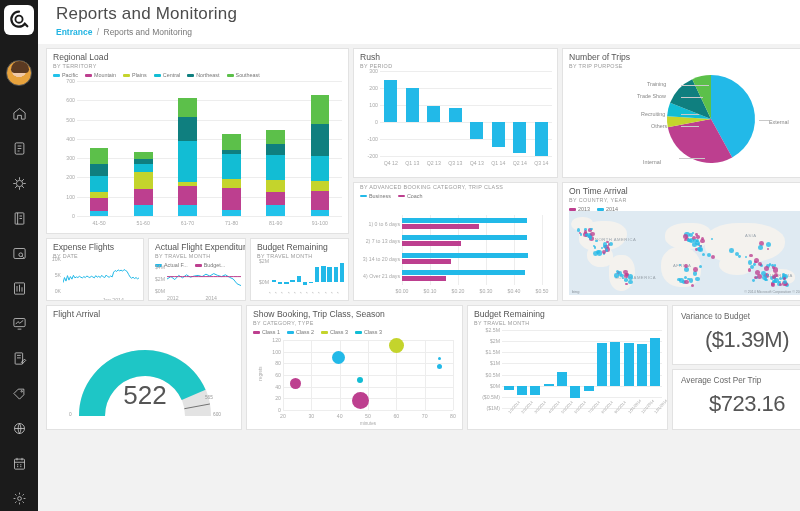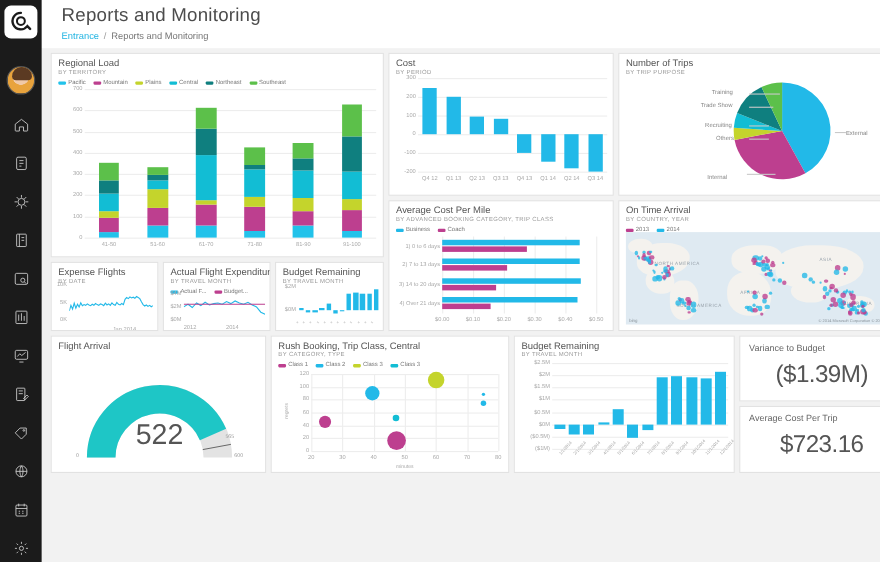--- a/index.html
+++ b/index.html
@@ -34,21 +34,21 @@
   }
   .navlist { margin-top:16px; display:flex; flex-direction:column; gap:13px; align-items:center; }
   .navitem { width:22px;height:22px;display:flex;align-items:center;justify-content:center;cursor:pointer; }
   .navitem svg { width:15px;height:15px; stroke:#d8d8d8; fill:none; stroke-width:1.2; }
 
   
   .main { flex:1; display:flex; flex-direction:column; min-width:0; }
   .header { height:44px; background:#fff; padding:4px 0 0 18px; }
   .page-title { font-size:17px; color:#4c4c4c; font-weight:400; letter-spacing:.2px; }
   .breadcrumb { margin-top:3px; font-size:8.5px; color:#777; }
-  .breadcrumb .crumb-link { color:#21b4e2; }
+  .breadcrumb .crumb-link { color:#21b4e2;font-weight:bold; }
   .breadcrumb .sep { color:#999; margin:0 2px; }
 
   .canvas { flex:1; background:#f2f2f2; padding:4px 8px 8px 8px; position:relative; }
 
   
   .tile { background:#fff; border:1px solid #e2e2e2; position:absolute; overflow:hidden; }
   .t-title { font-size:8.6px; color:#555; padding:4px 0 0 6px; line-height:1.1; white-space:nowrap; }
   .t-sub { font-size:5.4px; color:#9a9a9a; padding:1px 0 0 6px; letter-spacing:.35px; text-transform:uppercase; }
   .legend { display:flex; gap:7px; padding:3px 0 0 6px; flex-wrap:wrap; }
   .lg { display:flex; align-items:center; gap:2px; font-size:5.4px; color:#777; }
@@ -281,21 +281,21 @@
             <div class="bar" style="left:233.64166666666665px; width:18.549999999999997px; bottom:6.171428571428572px; height:19.285714285714285px; background:#bd3f8f"></div>
             <div class="bar" style="left:233.64166666666665px; width:18.549999999999997px; bottom:25.45714285714286px; height:10.028571428571428px; background:#c4d42c"></div>
             <div class="bar" style="left:233.64166666666665px; width:18.549999999999997px; bottom:35.48571428571429px; height:24.107142857142858px; background:#12bdd4"></div>
             <div class="bar" style="left:233.64166666666665px; width:18.549999999999997px; bottom:59.59285714285715px; height:32.4px; background:#0f7f7f"></div>
             <div class="bar" style="left:233.64166666666665px; width:18.549999999999997px; bottom:91.99285714285713px; height:28.735714285714284px; background:#5cc04a"></div>
             <div class="axis-lbl" style="left:230.91666666666666px; top:139px; width:24px; text-align:center">91-100</div>
           </div>
       </div>
 
       <div class="tile" id="tile-sales">
-        <div class="t-title">Cost</div>
+        <div class="t-title">Rush</div>
         <div class="t-sub">BY PERIOD</div>
         <div class="plot" id="plot-sales" style="left:26px; top:22px; width:172px; height:85px;">
             <div class="grid-line" style="top:0px"></div>
             <div class="axis-lbl" style="left:-20px; top:-3px; width:18px; text-align:right">300</div>
             <div class="grid-line" style="top:17px"></div>
             <div class="axis-lbl" style="left:-20px; top:14px; width:18px; text-align:right">200</div>
             <div class="grid-line" style="top:34px"></div>
             <div class="axis-lbl" style="left:-20px; top:31px; width:18px; text-align:right">100</div>
             <div class="grid-line" style="top:51px"></div>
             <div class="axis-lbl" style="left:-20px; top:48px; width:18px; text-align:right">0</div>
@@ -329,21 +329,20 @@
               <path d="M148,52 L148,8 A44,44 0 0,1 169.19716166047547,90.55749392192999 Z" fill="#22b9e8"></path>
               <path d="M148,52 L169.19716166047547,90.55749392192999 A44,44 0 0,1 104.77936096793769,60.24477784177188 Z" fill="#bd3f8f"></path>
               <path d="M148,52 L104.77936096793769,60.24477784177188 A44,44 0 0,1 104.08682394915604,49.237217140710214 Z" fill="#c4d42c"></path>
               <path d="M148,52 L104.08682394915604,49.237217140710214 A44,44 0 0,1 107.08983462091693,35.80251968187419 Z" fill="#12bdd4"></path>
               <path d="M148,52 L107.08983462091693,35.80251968187419 A44,44 0 0,1 129.2657111711368,12.187609691495148 Z" fill="#0f7f7f"></path>
               <path d="M148,52 L129.2657111711368,12.187609691495148 A44,44 0 0,1 148,8 Z" fill="#5cc04a"></path>
             </svg><div class="pie-lbl" style="left:84px; top:14px">Training</div><div class="leader" style="left:118px; top:18px; width:28px"></div><div class="pie-lbl" style="left:74px; top:26px">Trade Show</div><div class="leader" style="left:118px; top:30px; width:22px"></div><div class="pie-lbl" style="left:78px; top:44px">Recruiting</div><div class="leader" style="left:118px; top:47px; width:18px"></div><div class="pie-lbl" style="left:88px; top:56px">Others</div><div class="leader" style="left:118px; top:59px; width:18px"></div><div class="pie-lbl" style="left:80px; top:92px">Internal</div><div class="leader" style="left:116px; top:91px; width:26px"></div><div class="pie-lbl" style="left:206px; top:52px">External</div><div class="leader" style="left:196px; top:53px; width:10px"></div></div>
       </div>
 
       <div class="tile" id="tile-acpm">
-        <div class="t-title">Average Cost Per Mile</div>
         <div class="t-sub">BY ADVANCED BOOKING CATEGORY, TRIP CLASS</div>
         <div class="legend" id="lg-acpm">
             <div class="lg">
               <span class="sw" style="background:#22b9e8"></span>
               <span>Business</span>
             </div>
             <div class="lg">
               <span class="sw" style="background:#bd3f8f"></span>
               <span>Coach</span>
             </div>
@@ -622,21 +621,21 @@
       <div class="tile" id="tile-gauge">
         <div class="t-title">Flight Arrival</div>
         <div class="gauge-wrap" id="gauge-body"><svg width="196" height="100">
               <path d="M45,88 A53,53 0 0,1 151,87.99999999999999" stroke="#e3e3e3" stroke-width="26" fill="none"></path>
               <path d="M45,88 A53,53 0 0,1 146.640995161251,66.9511617963566" stroke="#1ec6c6" stroke-width="26" fill="none"></path>
               <line x1="137.3301963025582" y1="80.71057898031408" x2="162.894823899221" y2="75.97245531751824" stroke="#555" stroke-width="0.8"></line>
             </svg><div style="position:absolute; font-size:4.8px; color:#9a9a9a; left:22px; top:84px;">0</div><div style="position:absolute; font-size:4.8px; color:#9a9a9a; left:166px; top:84px;">600</div><div style="position:absolute; font-size:4.8px; color:#9a9a9a; left:157.894823899221px; top:66.97245531751824px;">565</div><div style="position:absolute; left:0; top:52px; width:196px; text-align:center; font-size:26px; color:#555; font-weight:300;">522</div></div>
       </div>
 
       <div class="tile" id="tile-rush">
-        <div class="t-title">Rush Booking, Trip Class, Central</div>
+        <div class="t-title">Show Booking, Trip Class, Season</div>
         <div class="t-sub">BY CATEGORY, TYPE</div>
         <div class="legend" id="lg-rush">
             <div class="lg">
               <span class="sw" style="background:#bd3f8f"></span>
               <span>Class 1</span>
             </div>
             <div class="lg">
               <span class="sw" style="background:#22b9e8"></span>
               <span>Class 2</span>
             </div>

